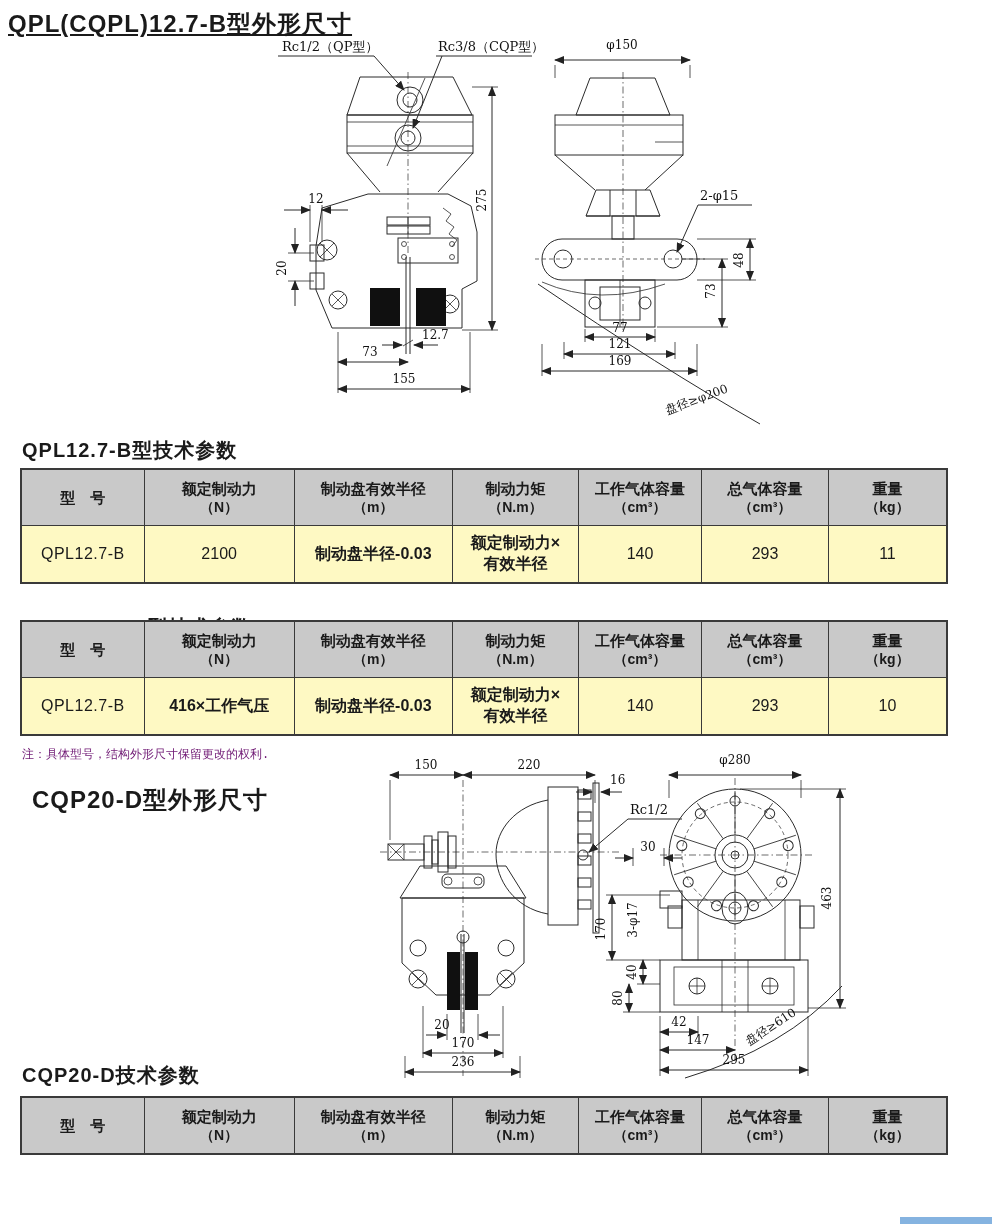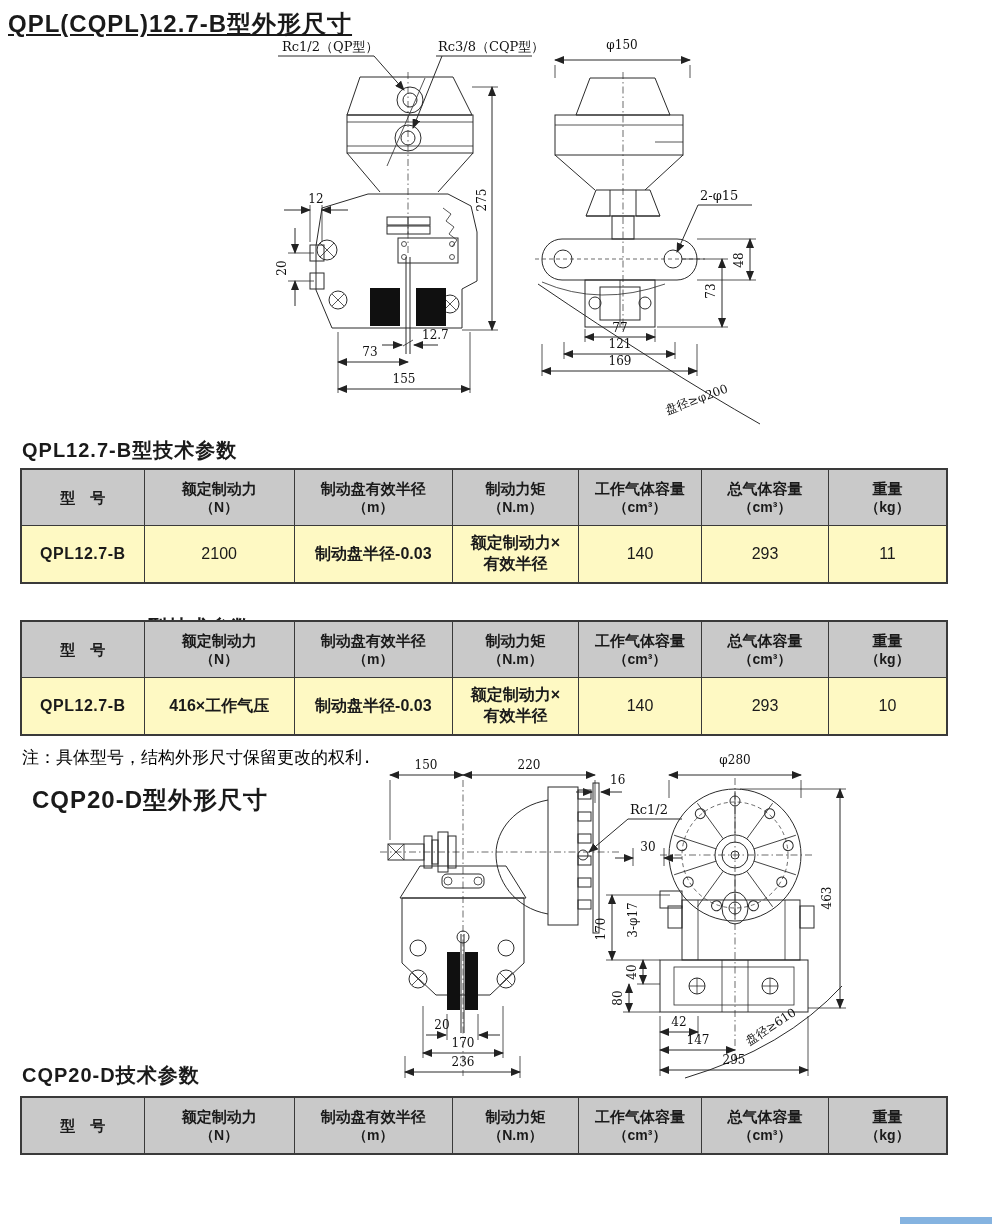--- a/index.html
+++ b/index.html
@@ -1,32 +1,32 @@
 <!DOCTYPE html>
 <html><head>
 <meta charset="utf-8">
 <style>
   html,body{margin:0;padding:0;background:#fff;}
   body{width:992px;height:1224px;position:relative;overflow:hidden;
        font-family:"Liberation Sans",sans-serif;color:#1a1a1a;}
   .abs{position:absolute;}
   .sec-title{font-size:24px;font-weight:bold;letter-spacing:1px;white-space:nowrap;}
   .tbl-title{font-size:20px;font-weight:bold;letter-spacing:1px;white-space:nowrap;}
-  .note{font-size:17px;color:#000000;font-family:Liberation Mono, monospace;}
+  .note{font-size:12px;color:#701a75;font-family:Liberation Mono, monospace;}
   table.spec{border-collapse:collapse;width:928px;table-layout:fixed;
              border:2px solid #3a3a3a;background:#fef9c3;}
   table.spec th{background:#c9c9c9;border:1.5px solid #3a3a3a;text-align:center;
                 vertical-align:middle;padding:4px 2px;height:47px;}
   table.spec td{border:1.5px solid #3a3a3a;text-align:center;vertical-align:middle;
                 height:54px;font-size:16px;}
   .h1{font-size:15px;font-weight:bold;line-height:1.3;}
   .h2{font-size:14px;font-weight:bold;line-height:1.3;}
   .cn-cell{font-size:15px;font-weight:bold;}
   .pre{white-space:pre-line;font-size:14px;font-weight:bold;line-height:1.3;}
-  .model-cell{font-size:16px;font-weight:bold;letter-spacing:.5px;}
+  .model-cell{font-size:16px;font-weight:normal;letter-spacing:.5px;}
   .accent-bar{background:#85b3e0;}
   
   svg .ln{stroke:#2b2b2b;stroke-width:1;fill:none;}
   svg .thin{stroke:#2b2b2b;stroke-width:.8;fill:none;}
   svg .cl{stroke:#2b2b2b;stroke-width:.7;fill:none;stroke-dasharray:7 3 1.5 3;}
   svg .dash{stroke:#2b2b2b;stroke-width:.7;fill:none;stroke-dasharray:4 3;}
   svg .blk{fill:#101010;stroke:none;}
   svg .dim{font-family:"DejaVu Serif",serif;font-size:12px;fill:#111;}
   svg .dimb{font-family:"DejaVu Serif",serif;font-size:13px;fill:#111;}
 </style>

